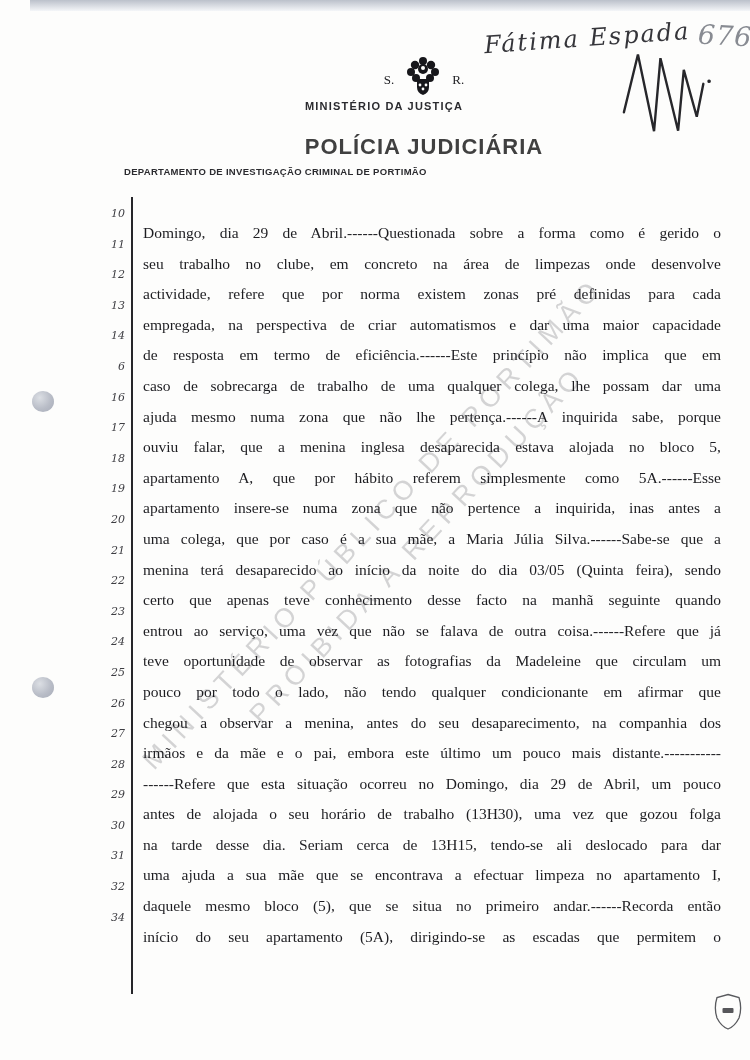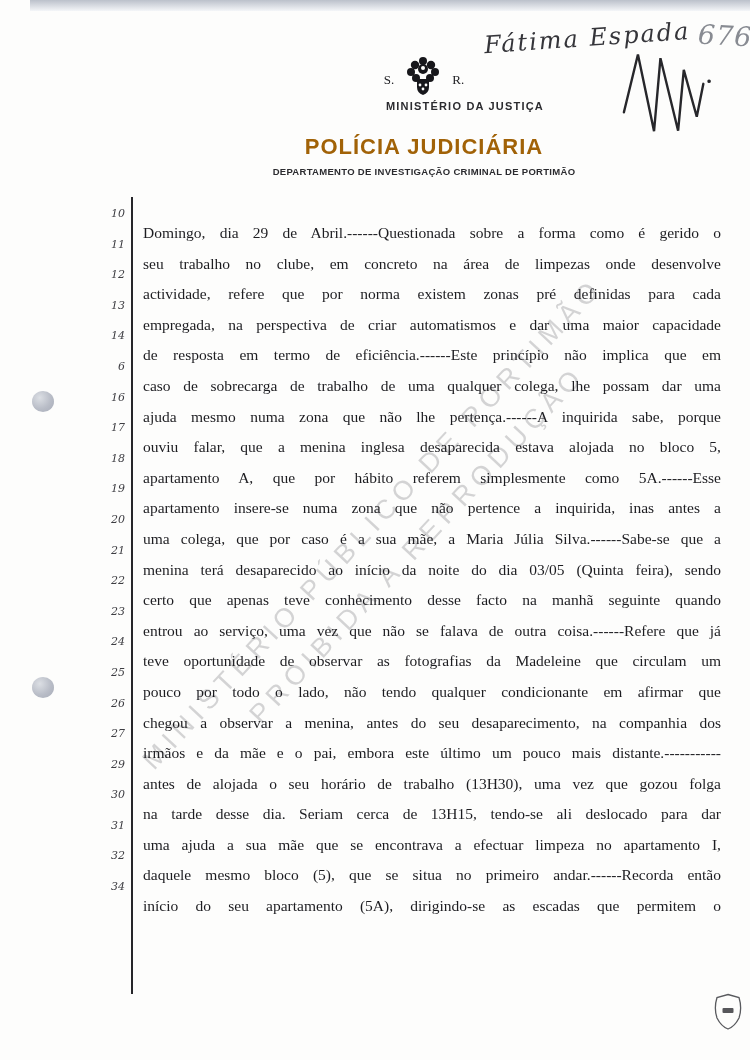--- a/index.html
+++ b/index.html
@@ -12,25 +12,25 @@
   .hw-name{position:absolute;left:484px;top:24px;font:italic 24px "DejaVu Serif",serif;
         color:#35353a;transform:rotate(-4deg);letter-spacing:2px;white-space:nowrap;}
   .hw-number{position:absolute;left:698px;top:20px;font:italic 27px "DejaVu Serif",serif;
         color:#888b92;transform:rotate(3deg);letter-spacing:1px;}
   .signature{position:absolute;left:612px;top:42px;}
 
   
   .emblem-row{position:absolute;left:374px;top:56px;width:100px;height:48px;
         display:flex;align-items:center;justify-content:center;gap:9px;}
   .sr{font:13px "Liberation Serif",serif;color:#232327;}
-  .ministry{position:absolute;left:324px;top:100px;width:220px;text-align:right;
+  .ministry{position:absolute;left:305px;top:100px;width:220px;text-align:left;
         font:bold 11px "Liberation Sans",sans-serif;letter-spacing:1.2px;color:#2b2b2f;}
   .pj-title{position:absolute;left:224px;top:134px;width:400px;text-align:center;
-        font:bold 22px "Liberation Sans",sans-serif;letter-spacing:1px;color:#a16207;}
-  .pj-dept{position:absolute;left:124px;top:166px;width:600px;text-align:center;
+        font:bold 22px "Liberation Sans",sans-serif;letter-spacing:1px;color:#404040;}
+  .pj-dept{position:absolute;left:124px;top:166px;width:600px;
         font:bold 9.5px "Liberation Sans",sans-serif;letter-spacing:.3px;color:#2b2b2f;}
 
   
   .hole{position:absolute;left:32px;width:22px;height:21px;border-radius:50%;
         background:radial-gradient(circle at 35% 32%,#dcdfe4 0%,#b9bdc7 55%,#a6abb7 100%);}
   .hole.h1{top:391px;}.hole.h2{top:677px;}
 
   
   .watermark{position:absolute;left:70px;top:300px;width:640px;height:480px;
         display:flex;flex-direction:column;align-items:center;justify-content:center;gap:16px;
@@ -175,20 +175,24 @@
       </div>
       <div class="line-row">
         <span class="line-num">26</span>
         <span class="line-text"><span>chegou a observar a menina, antes do seu desaparecimento, na companhia dos</span></span>
       </div>
       <div class="line-row">
         <span class="line-num">27</span>
         <span class="line-text"><span>irmãos e da mãe e o pai, embora este último um pouco mais distante.-----------</span></span>
       </div>
       <div class="line-row">
+        <span class="line-num">28</span>
+        <span class="line-text"><span>------Refere que esta situação ocorreu no Domingo, dia 29 de Abril, um pouco</span></span>
+      </div>
+      <div class="line-row">
         <span class="line-num">29</span>
         <span class="line-text"><span>antes de alojada o seu horário de trabalho </span><span class="b">(13H30),</span><span> uma vez que gozou folga</span></span>
       </div>
       <div class="line-row">
         <span class="line-num">30</span>
         <span class="line-text"><span>na tarde desse dia. Seriam cerca de </span><span class="b">13H15</span><span>, tendo-se ali deslocado para dar</span></span>
       </div>
       <div class="line-row">
         <span class="line-num">31</span>
         <span class="line-text"><span>uma ajuda a sua mãe que se encontrava a efectuar limpeza no apartamento I,</span></span>

